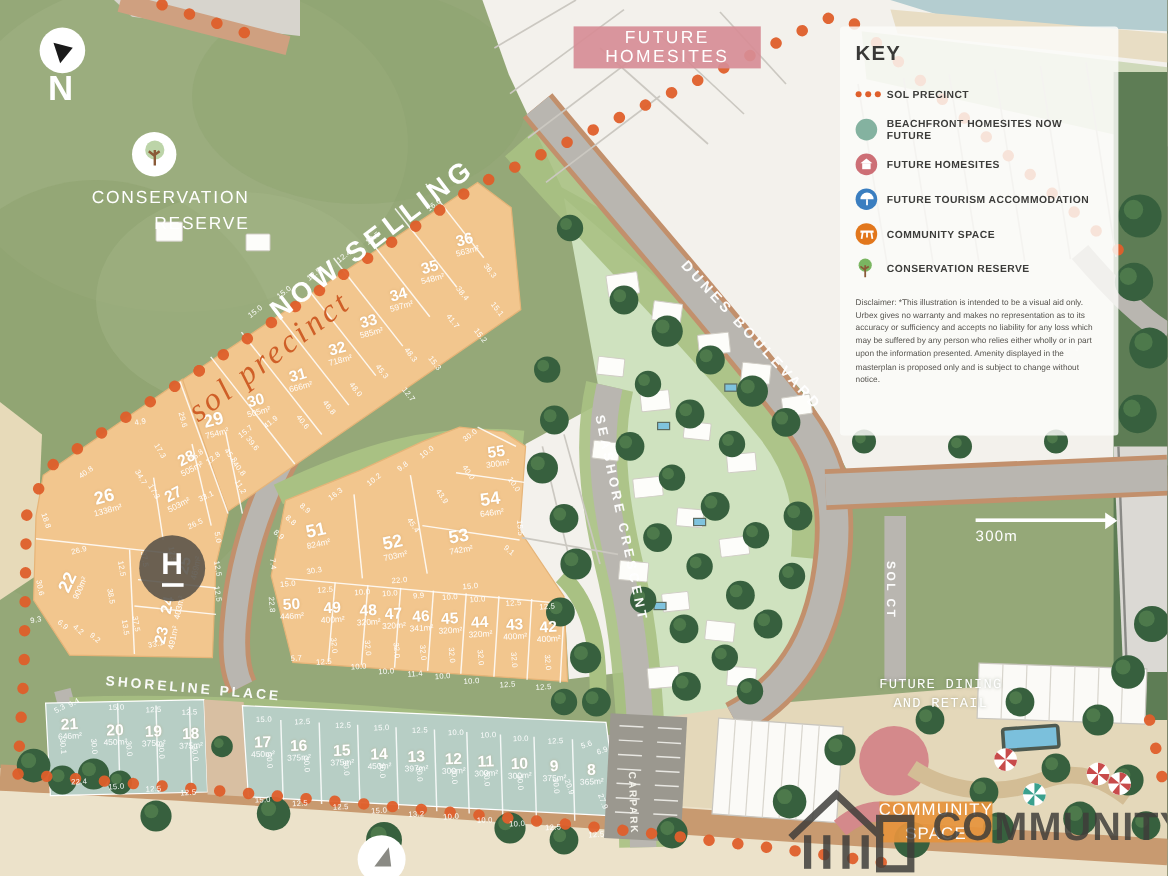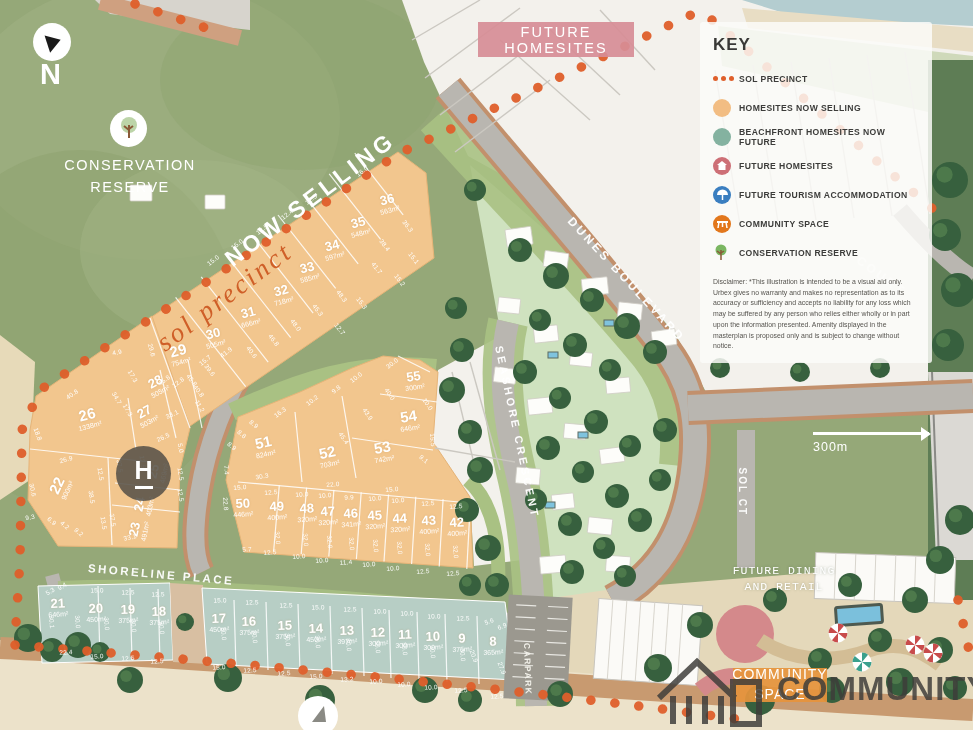--- a/index.html
+++ b/index.html
@@ -12,21 +12,21 @@
   .dim{position:absolute;font-size:6.4px;letter-spacing:.2px;color:rgba(255,255,255,.96);transform-origin:center;white-space:nowrap;}
   .lot{position:absolute;text-align:center;transform-origin:center;pointer-events:auto;cursor:pointer;}
   .lot .n{font-weight:700;font-size:13px;color:#fff;line-height:1.05;text-shadow:0 0 2px rgba(180,130,60,.35);}
   .lot .a{font-size:7px;color:#fff;line-height:1;opacity:.95;}
   .lot.big .n{font-size:15px;}
   .banner{position:absolute;display:flex;flex-direction:column;align-items:center;justify-content:center;color:#fff;text-align:center;}
   #future-homesites-banner{left:478px;top:22px;width:156px;height:35px;background:rgba(215,141,150,.92);font-size:14.5px;letter-spacing:2px;}
   #tourism-banner{left:722px;top:504px;width:157px;height:54px;background:rgba(70,106,156,.88);font-size:15px;letter-spacing:1px;line-height:1.45;}
   #community-banner{left:733px;top:668px;width:94px;height:34px;background:rgba(230,148,60,.92);font-size:14px;letter-spacing:1px;line-height:1.4;}
   #dining-label{left:728px;top:563px;width:112px;text-align:center;font-size:11.5px;letter-spacing:1px;line-height:1.4;color:#fff;position:absolute;text-shadow:0 0 3px rgba(60,80,50,.4);font-family:Liberation Mono, monospace;}
-  #conservation-label{left:52px;top:155px;width:156px;text-align:center;font-size:14.5px;letter-spacing:1.5px;line-height:1.5;position:absolute;color:#fff;}
+  #conservation-label{left:52px;top:155px;width:156px;text-align:right;font-size:14.5px;letter-spacing:1.5px;line-height:1.5;position:absolute;color:#fff;}
   #tree-badge{position:absolute;left:110px;top:110px;width:37px;height:37px;background:#fff;border-radius:50%;display:flex;align-items:center;justify-content:center;}
   #north{position:absolute;left:33px;top:23px;width:38px;height:38px;background:#fff;border-radius:50%;display:flex;align-items:center;justify-content:center;}
   #north .tri{width:0;height:0;border-left:14px solid #1a1a1a;border-top:9px solid transparent;border-bottom:9px solid transparent;transform:rotate(-18deg);margin-left:4px;}
   #north-n{position:absolute;left:40px;top:58px;font-size:29px;font-weight:700;color:#fff;}
   #helipad{position:absolute;left:116px;top:446px;width:55px;height:55px;border-radius:50%;background:rgba(88,82,73,.88);display:flex;flex-direction:column;align-items:center;justify-content:center;}
   #helipad .h{color:#fff;font-size:25px;font-weight:700;line-height:1;}
   #helipad .bar{width:18px;height:3px;background:#fff;margin-top:3px;}
   #now-selling{left:228px;top:248px;font-size:23px;font-weight:700;letter-spacing:4px;transform:rotate(-37deg);}
   #sol-script{left:160px;top:330px;font-size:27px;font-style:italic;letter-spacing:3px;color:#cf5f28;font-family:"Liberation Serif",serif;transform:rotate(-37deg);}
   #surf-label{position:absolute;left:812px;top:388px;color:#fff;font-size:14px;letter-spacing:1.5px;line-height:1.6;}
@@ -822,26 +822,20 @@
             <span class="kdots">
               <i style="background: rgb(223, 95, 43);"></i>
               <i style="background: rgb(223, 95, 43);"></i>
               <i style="background: rgb(223, 95, 43);"></i>
             </span>
           </span>
           <span class="key-lab">SOL PRECINCT</span>
         </div>
         <div class="key-row">
           <span class="key-ic">
-            <span class="kc" style="background:#f2bd83"></span>
-          </span>
-          <span class="key-lab">HOMESITES NOW SELLING</span>
-        </div>
-        <div class="key-row">
-          <span class="key-ic">
             <span class="kc" style="background:#84b2a0"></span>
           </span>
           <span class="key-lab">BEACHFRONT HOMESITES NOW FUTURE</span>
         </div>
         <div class="key-row">
           <span class="key-ic">
             <span class="kc" style="background:#cd6f76">
               <svg width="12" height="11">
                 <path d="M1,5 L6,1 L11,5 Z" fill="#fff"></path>
                 <rect x="2.5" y="5" width="7" height="5" fill="#fff"></rect>

